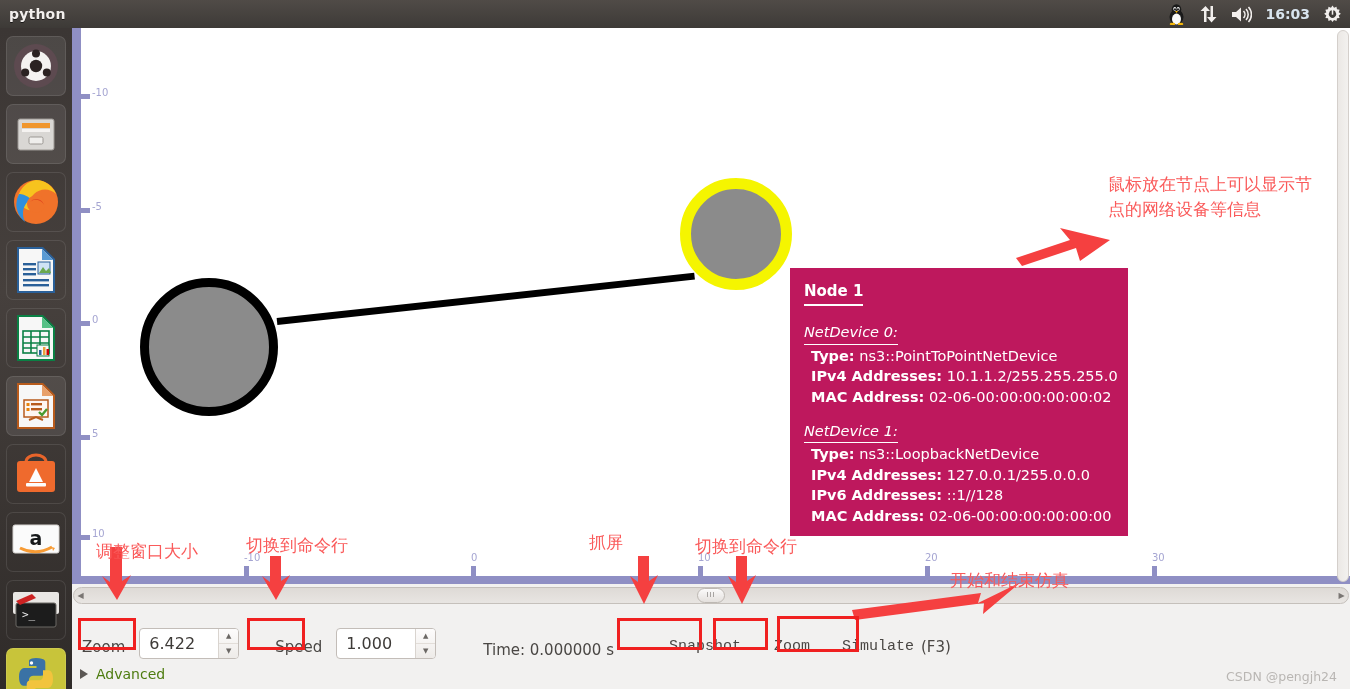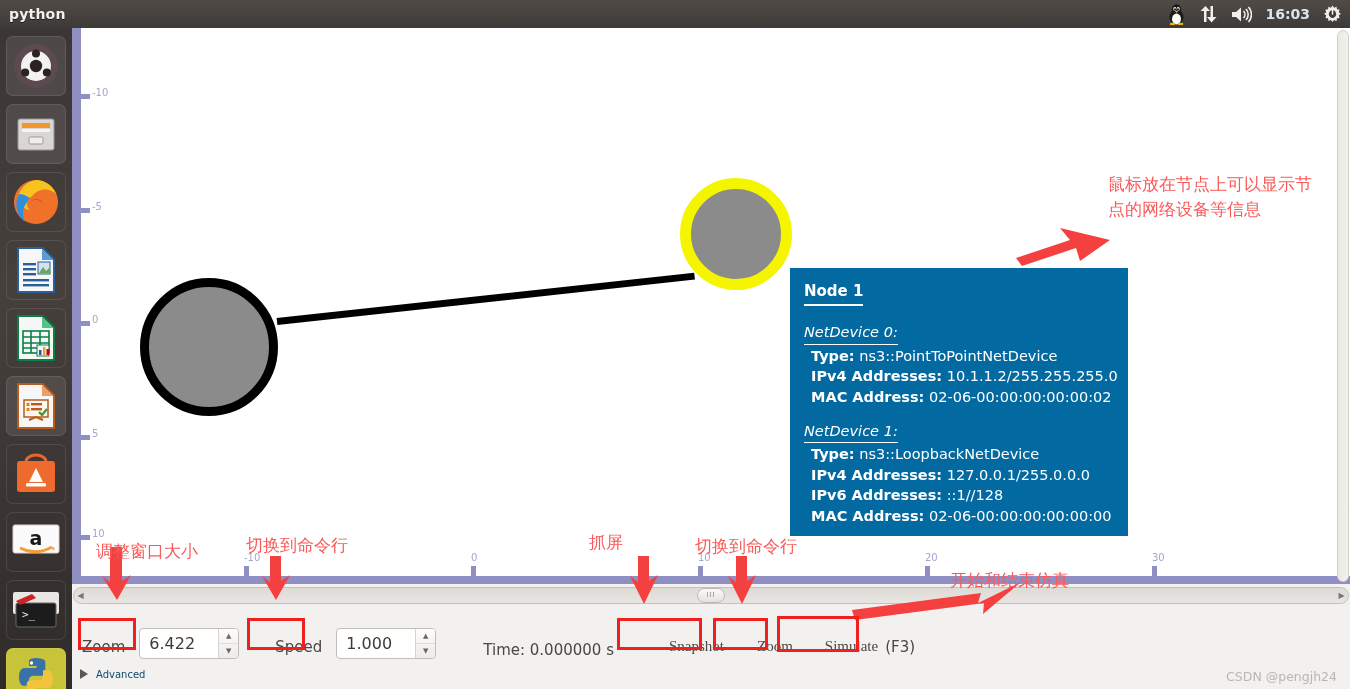--- a/index.html
+++ b/index.html
@@ -94,21 +94,21 @@
   #link {
     position: absolute; left: 205px; top: 290px;
     width: 420px; height: 7px; background: #000000;
     transform: rotate(-6.2deg); transform-origin: left center;
   }
 
   
   #tooltip {
     position: absolute; left: 718px; top: 240px;
     width: 338px; height: 268px;
-    background: #0369a1;
+    background: #be185d;
     color: #ffffff;
     padding: 13px 14px 0 14px;
     font-size: 14.5px;
     line-height: 1.42;
     z-index: 30;
   }
   #tooltip .ttl {
     font-weight: bold; font-size: 15px;
     border-bottom: 2px solid #ffffff;
     display: inline-block; padding-bottom: 2px;
@@ -186,36 +186,36 @@
   }
   .spin .btns div {
     flex: 1; display: flex; align-items: center; justify-content: center;
     font-size: 7px; color: #6b6764;
   }
   .spin .btns div:first-child { border-bottom: 1px solid #e2ddd8; }
   #time-label { font-size: 15px; color: #4a4744; margin-left: 47px; }
   .tb-btn {
     font-size: 15px; color: #4a4744;
     padding: 4px 6px; background: transparent; border: none;
-    font-family: Liberation Serif, serif;
+    font-family: Liberation Mono, monospace;
     cursor: pointer;
     margin-top: 27px;
   }
   #advanced-row {
     position: absolute; left: 72px; top: 659px; width: 1278px; height: 30px;
     background: #f2f1f0;
     display: flex; align-items: center; padding-left: 8px;
   }
   #adv-tri {
     width: 0; height: 0;
     border-top: 5px solid transparent; border-bottom: 5px solid transparent;
     border-left: 8px solid #5b5754;
     margin-right: 8px;
   }
-  #adv-label { font-size: 10px; color: #0c4a6e; }
+  #adv-label { font-size: 14px; color: #4d7c0f; }
   #watermark {
     position: absolute; right: 13px; bottom: 5px;
     font-size: 12.5px; color: #b9b6b3;
   }
 
   
   .ann-text {
     position: absolute; color: #fa5a5a; font-size: 17px;
     font-family: "DejaVu Sans", "Liberation Sans", sans-serif;
     white-space: pre; line-height: 1.45; z-index: 70;

